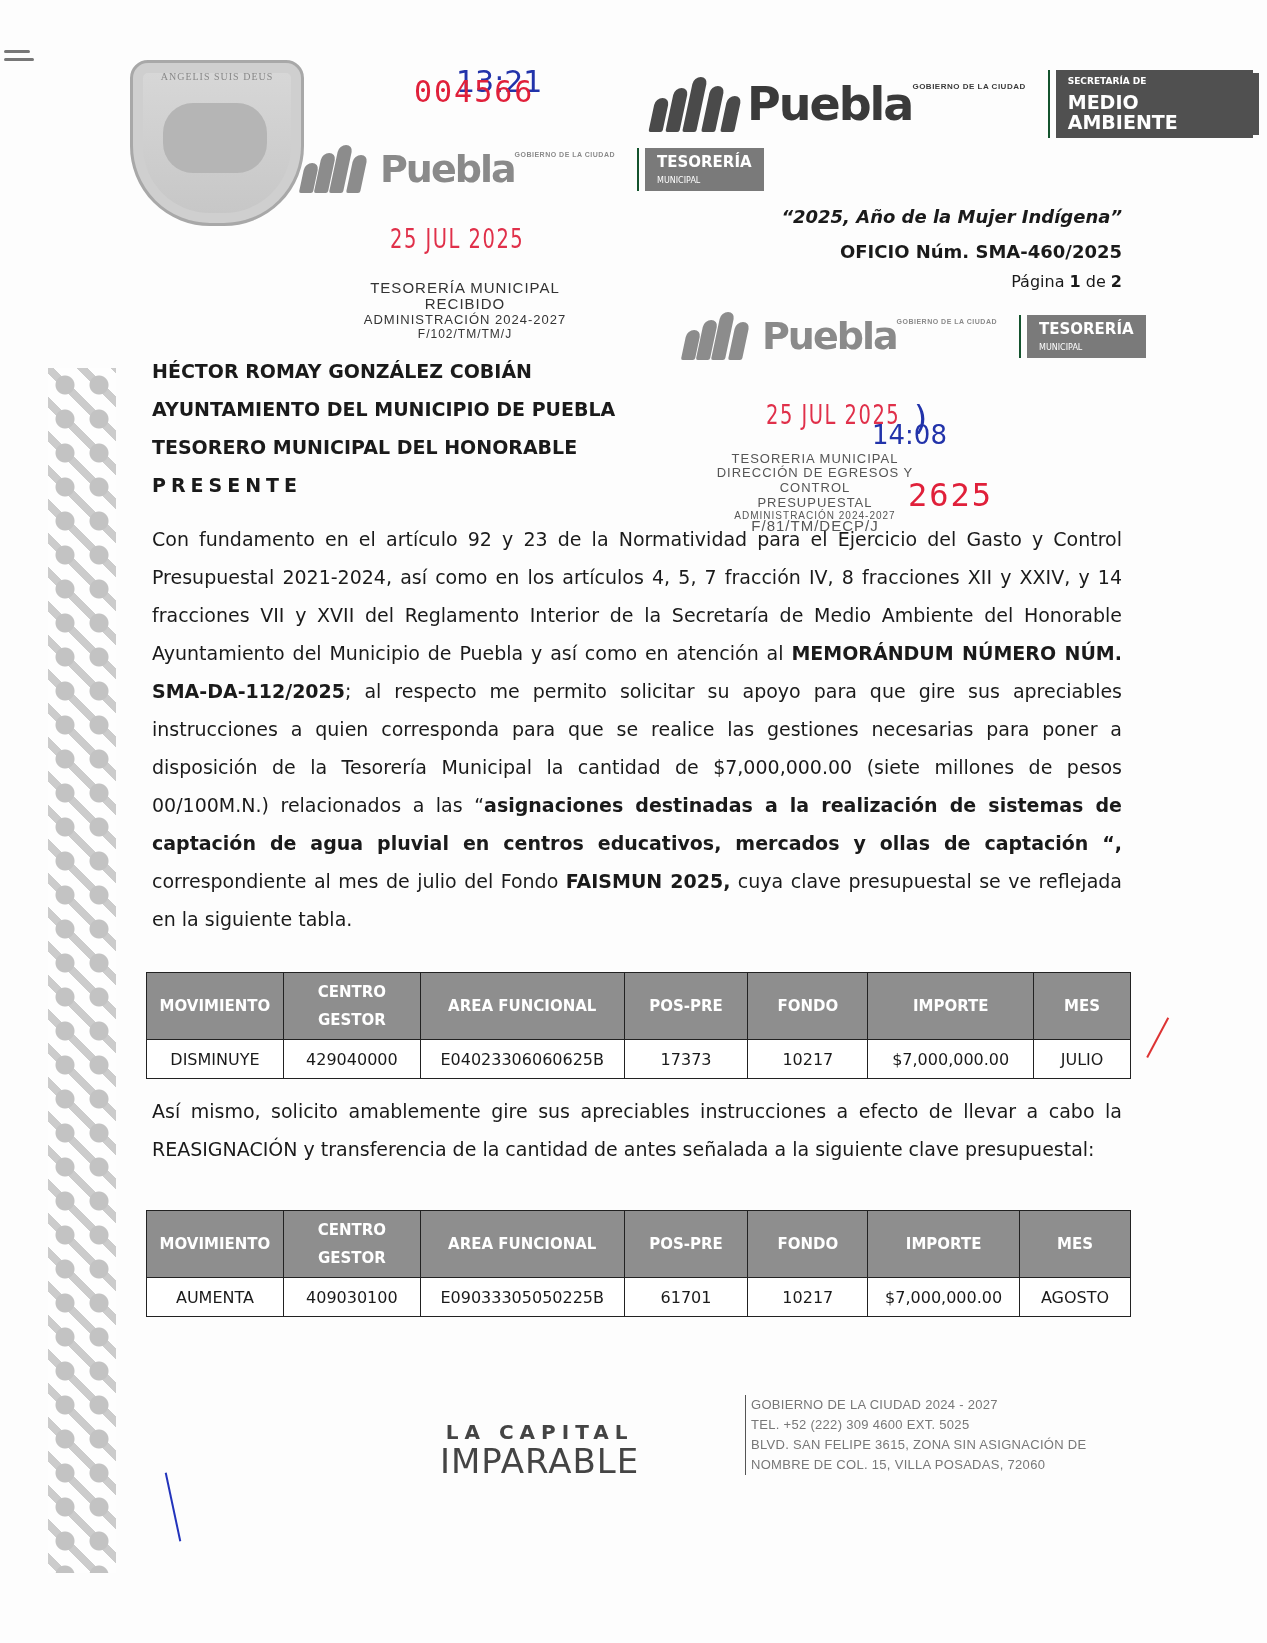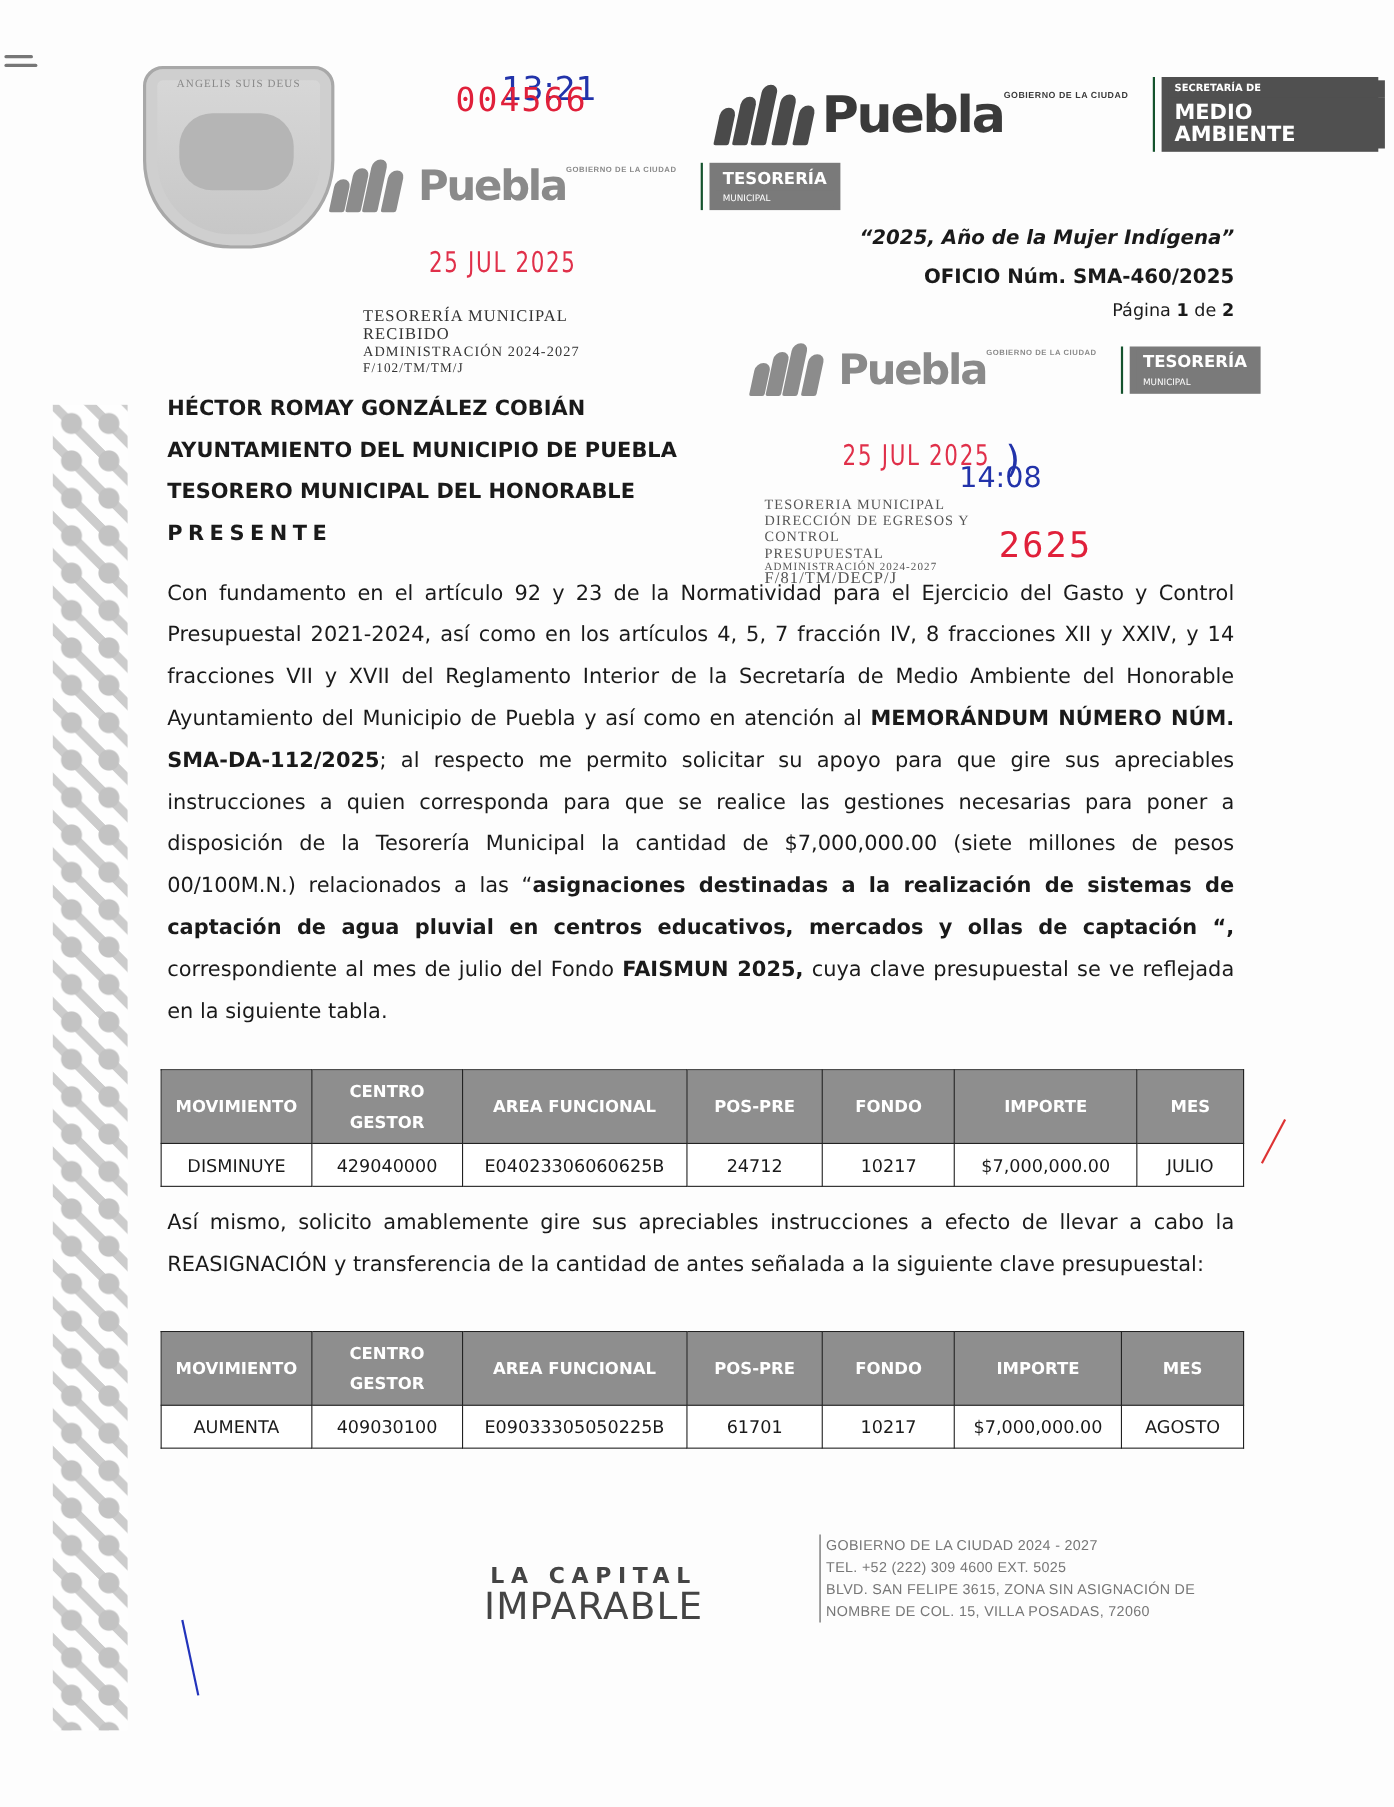--- a/index.html
+++ b/index.html
@@ -65,21 +65,21 @@
   .logo-stamp .badge div { background: #7a7a7a; }
   .logo-stamp .badge .l1 { font-size: 15px; line-height: 16px; }
   .logo-stamp .badge .l2 { font-size: 8px; line-height: 9px; font-weight: normal; }
   .logo-stamp1 { left: 296px; top: 145px; }
   .logo-stamp2 { left: 678px; top: 312px; }
 
   
   .hand { color: #2233aa; font-family: "DejaVu Sans", sans-serif; }
   .red-num { color: #e0203a; font-family: "DejaVu Sans Mono", monospace; font-size: 30px; letter-spacing: 2px; }
   .stamp-date { color: #e0304a; font-family: "DejaVu Sans", sans-serif; font-size: 26px; transform: scaleX(.75); transform-origin: left; letter-spacing: 2px; }
-  .stamp-text { color: #333; text-align: left; font-family: Liberation Serif, serif; letter-spacing: 1px; }
+  .stamp-text { color: #333; text-align: center; font-family: Liberation Sans, sans-serif; letter-spacing: 1px; }
   .stamp-text div { line-height: 16px; }
 
   
   .hdr-right { right: 145px; text-align: right; font-family: "DejaVu Sans", sans-serif; }
   .motto { top: 206px; font-style: italic; font-weight: bold; font-size: 18px; }
   .oficio { top: 241px; font-weight: bold; font-size: 18px; }
   .pagina { top: 272px; font-size: 16px; }
 
   
   .addressee { left: 152px; top: 358px; font-family: "DejaVu Sans", sans-serif; font-weight: bold; font-size: 19px; }
@@ -246,21 +246,21 @@
     <th>FONDO</th>
     <th>IMPORTE</th>
     <th>MES</th>
   </tr>
     </thead>
   <tbody>
       <tr>
     <td>DISMINUYE</td>
     <td>429040000</td>
     <td>E04023306060625B</td>
-    <td>24712</td>
+    <td>17373</td>
     <td>10217</td>
     <td>$7,000,000.00</td>
     <td>JULIO</td>
   </tr>
     </tbody>
 </table>
 <div class="abs check-mark"></div>
 
 <div class="abs para p2">Así mismo, solicito amablemente gire sus apreciables instrucciones a efecto de llevar a cabo la REASIGNACIÓN y transferencia de la cantidad de antes señalada a la siguiente clave presupuestal:</div>
 

